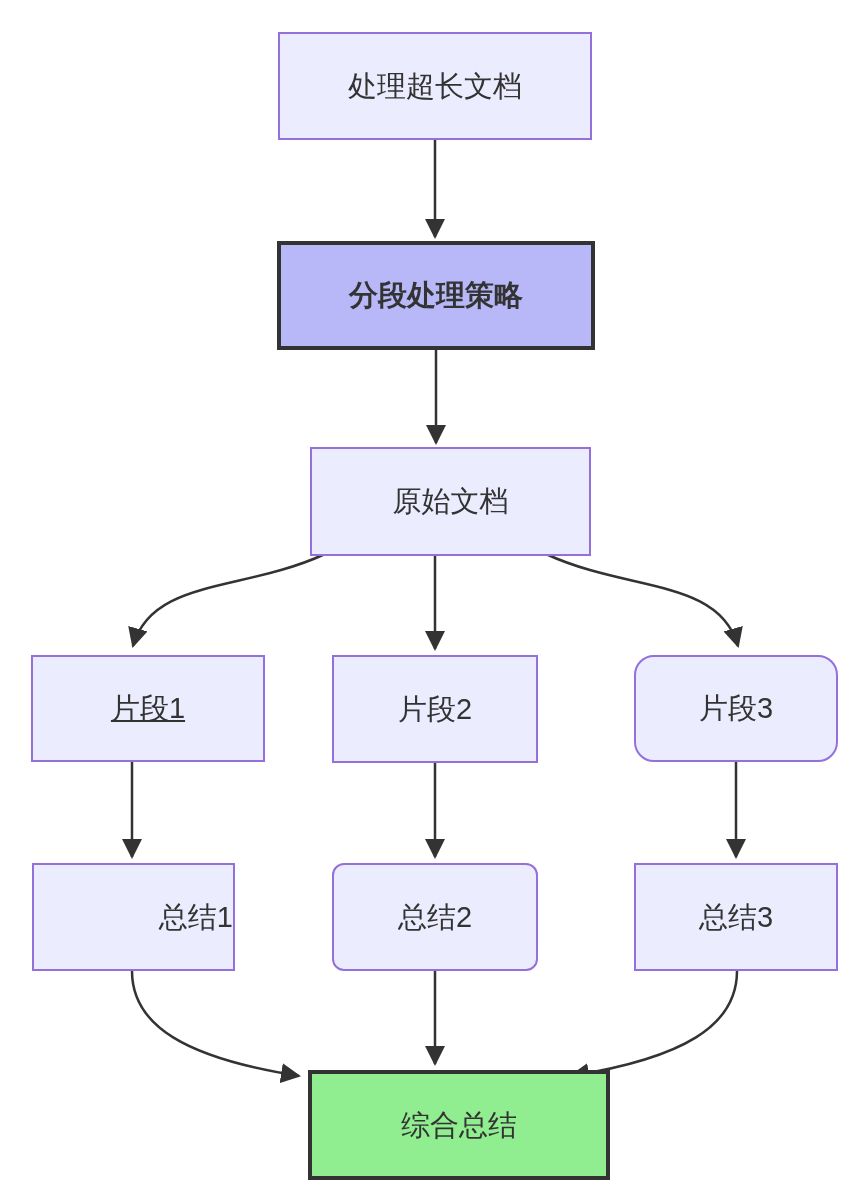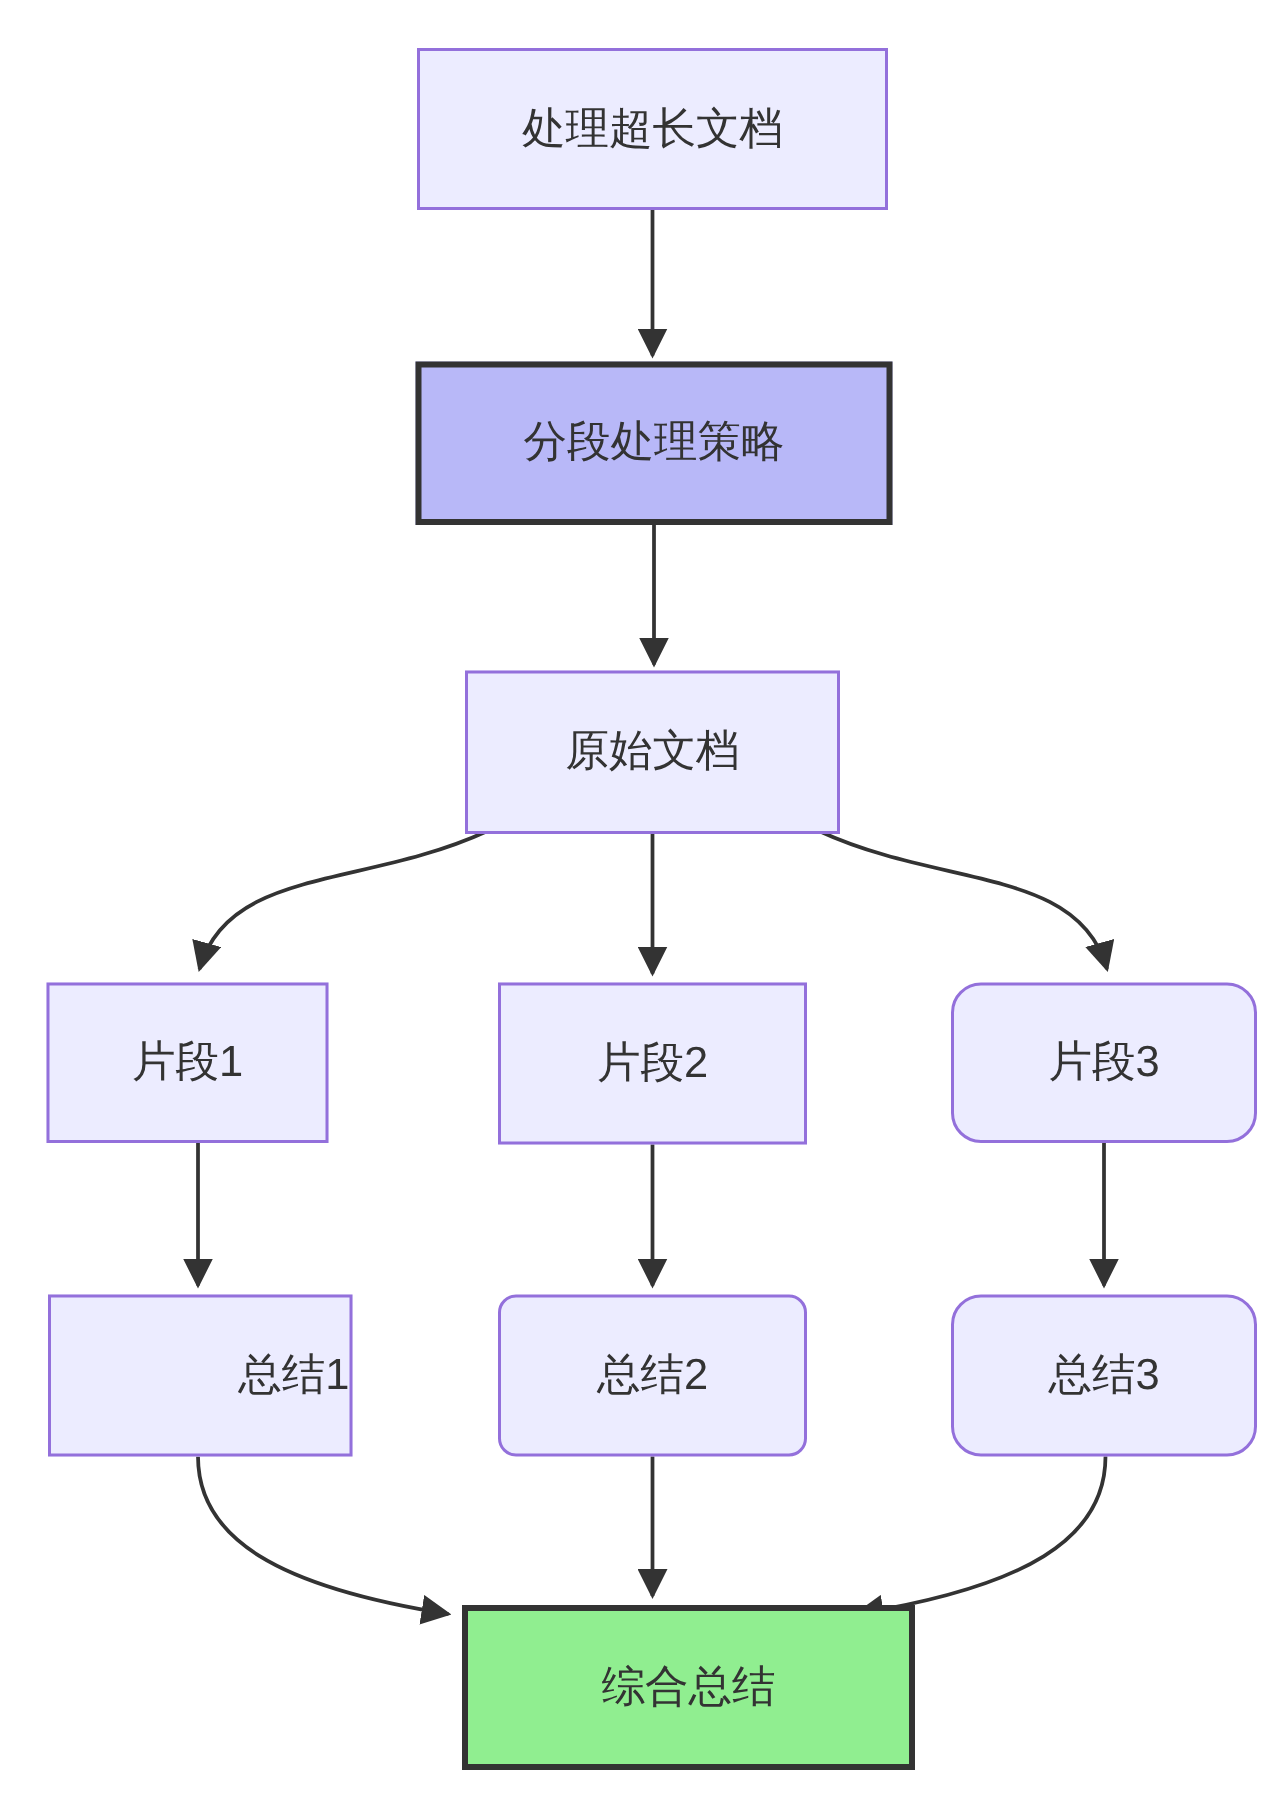--- a/index.html
+++ b/index.html
@@ -39,20 +39,21 @@
     text-align: center;
     white-space: nowrap;
   }
   .node.light {
     background: var(--node-fill, #ECECFF);
     border: 2px solid var(--node-border, #9370DB);
   }
   .node.highlight {
     background: var(--highlight-fill, #B8B8F8);
     border: 4px solid var(--highlight-border, #333333);
+    font-weight: bold;
   }
   .node.success {
     background: var(--success-fill, #90EE90);
     border: 4px solid var(--success-border, #333333);
   }
 </style>
 </head>
 <body>
 
 <div class="canvas">
@@ -77,45 +78,45 @@
   </svg>
 
   <div class="node light" style="left:278px; top:32px; width:314px; height:108px;">
     <span>处理超长文档</span>
   </div>
 
   <div class="node highlight" style="left:277px; top:241px; width:318px; height:109px;">
     <span>分段处理策略</span>
   </div>
 
-  <div class="node light" style="left:310px; top:447px; width:250px; height:109px;">
+  <div class="node light" style="left:310px; top:447px; width:281px; height:109px;">
     <span>原始文档</span>
   </div>
 
-  <div class="node light" style="left:31px; top:655px; width:188px; height:107px;">
+  <div class="node light" style="left:31px; top:655px; width:234px; height:107px;text-decoration:underline;">
     <span>片段1</span>
   </div>
 
   <div class="node light" style="left:332px; top:655px; width:206px; height:108px;">
     <span>片段2</span>
   </div>
 
   <div class="node light" style="left:634px; top:655px; width:204px; height:107px;border-radius:20px;">
     <span>片段3</span>
   </div>
 
   <div class="node light" style="left:32px; top:863px; width:203px; height:108px;justify-content:flex-end;">
     <span>总结1</span>
   </div>
 
   <div class="node light" style="left:332px; top:863px; width:206px; height:108px;border-radius:12px;">
     <span>总结2</span>
   </div>
 
-  <div class="node light" style="left:634px; top:863px; width:204px; height:108px;border-radius:20px;">
+  <div class="node light" style="left:634px; top:863px; width:204px; height:108px;">
     <span>总结3</span>
   </div>
 
   <div class="node success" style="left:308px; top:1070px; width:302px; height:110px;">
     <span>综合总结</span>
   </div>
 
 </div>
 
 </body></html>

